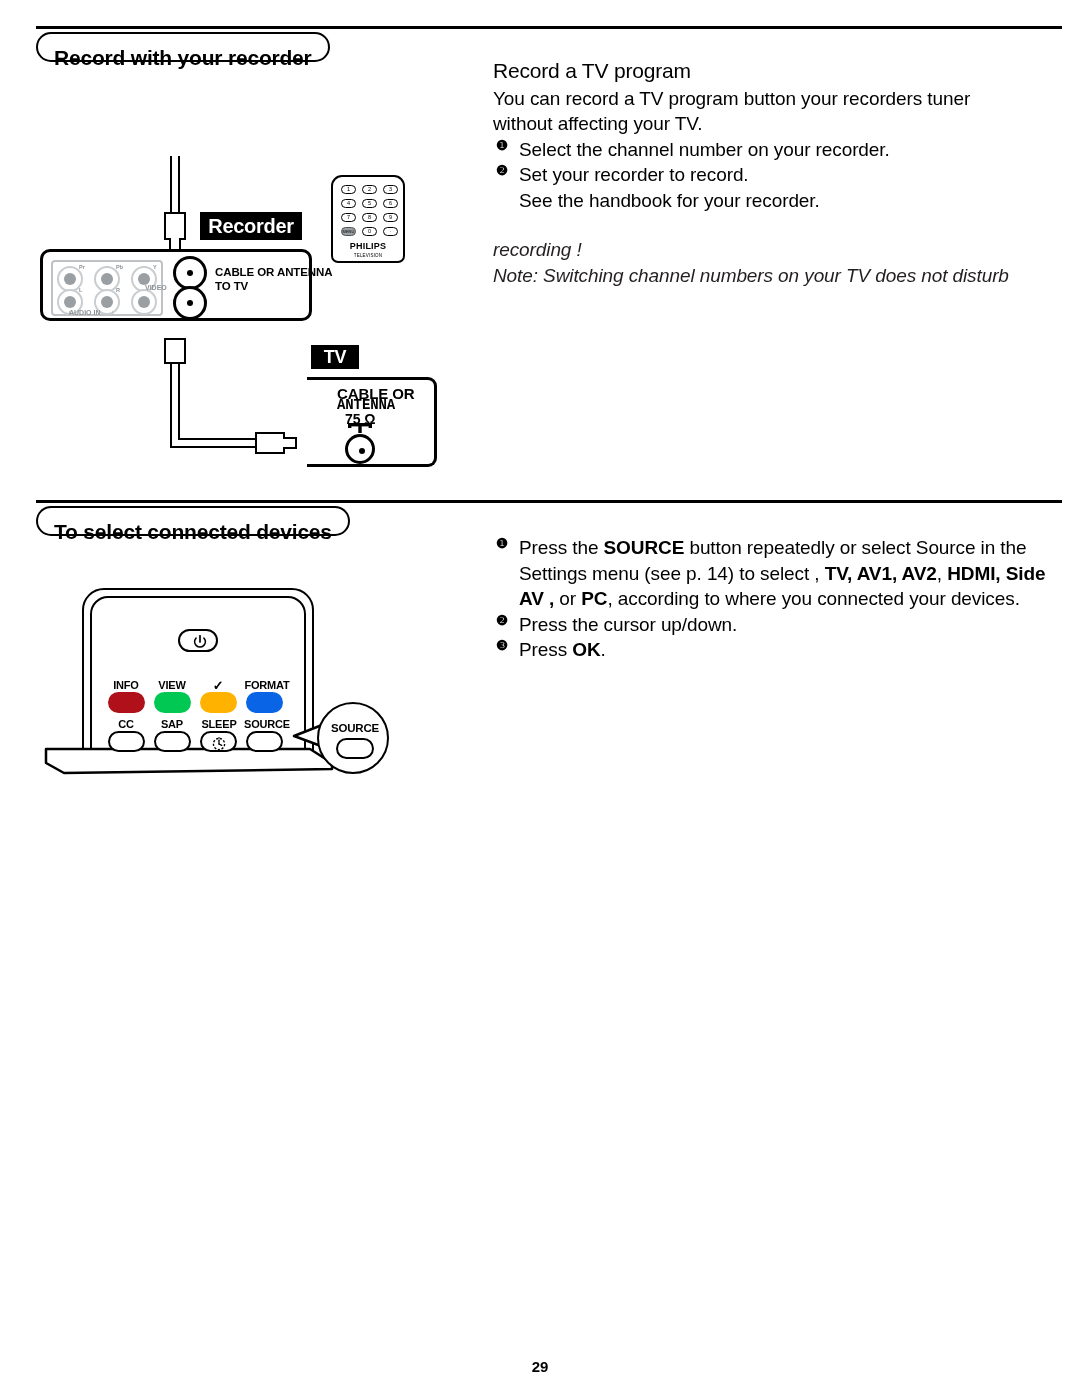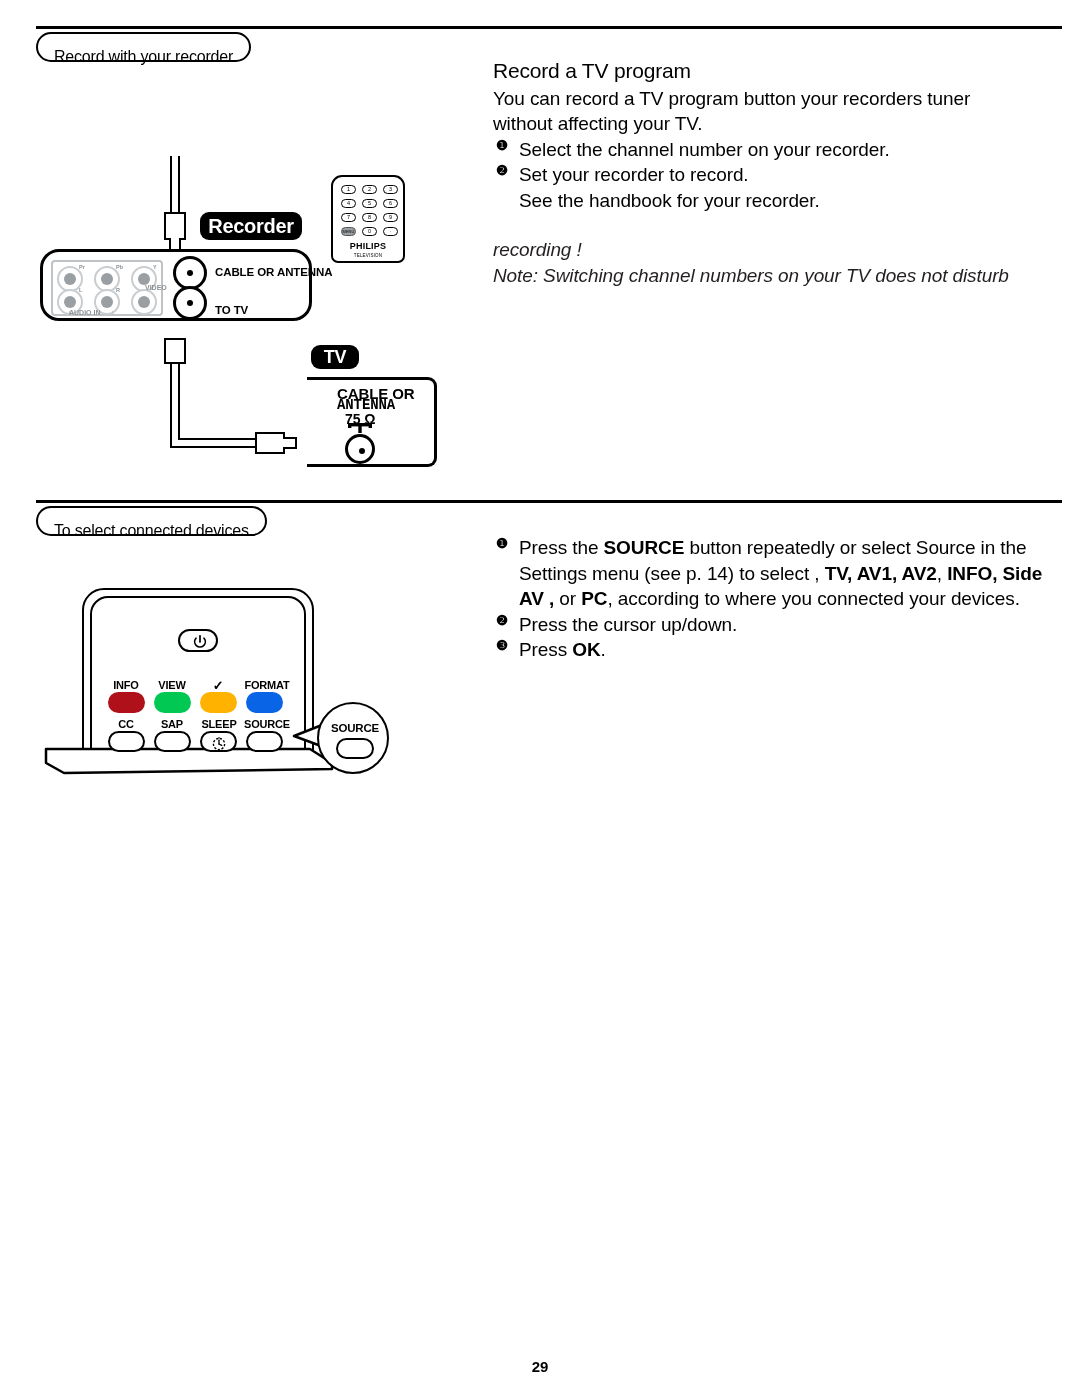--- a/index.html
+++ b/index.html
@@ -38,22 +38,22 @@
     height: 30px;
     border: 2.5px solid #000;
     border-radius: 16px;
     background: #fff;
     box-sizing: border-box;
     display: flex;
     align-items: center;
     padding: 0 16px 0 16px;
   }
   .section-head .pill span {
-    font-size: 16px;
-    font-weight: normal;
+    font-size: 21px;
+    font-weight: bold;
     letter-spacing: -0.2px;
     white-space: nowrap;
     line-height: 1;
     margin-top: 20px;
   }
 
   
   .body-col {
     position: absolute;
     font-size: 19px;
@@ -94,33 +94,33 @@
   }
   .cont { padding-left: 26px; }
   b { font-weight: bold; }
 
   
   .art { position: absolute; }
   .tagbox {
     position: absolute;
     background: #000;
     color: #fff;
-    border-radius: 9px;
+    border-radius: 0;
     display: flex;
     align-items: center;
     justify-content: center;
     font-weight: bold;
     letter-spacing: -0.3px;
   }
 
   
   .dev-panel {
     position: absolute;
     border: 3px solid #000;
-    border-radius: 19px;
+    border-radius: 10px;
     background: #fff;
     box-sizing: border-box;
   }
   .jack-block {
     position: absolute;
     border: 2px solid #bfc3c6;
     border-radius: 4px;
     box-sizing: border-box;
   }
   .rca {
@@ -313,21 +313,21 @@
       <div class="jack-lbl" style="left:63px; top:25px;">R</div>
       <div class="jack-lbl big" style="left:92px; top:22px;">VIDEO</div>
 
       <div class="art" style="left:16px; top:49px; width:44px; height:5px; border:1.4px solid #bfc3c6; border-top:none; box-sizing:border-box;"></div>
       <div class="jack-lbl big" style="left:16px; top:47px; width:80px;">AUDIO IN</div>
     </div>
 
     <div class="coax" style="left:130px; top:4px;"></div>
     <div class="coax" style="left:130px; top:34px;"></div>
     <div class="coax-lbl" style="left:172px; top:14px;">CABLE OR ANTENNA</div>
-    <div class="coax-lbl" style="left:172px; top:52px;">TO TV</div>
+    <div class="coax-lbl" style="left:172px; top:28px;">TO TV</div>
   </div>
 
   <div class="mini-remote" style="left:331px; top:175px; width:74px; height:88px;">
     <div class="mini-key" style="left:8px;  top:8px;">1</div>
     <div class="mini-key" style="left:29px; top:8px;">2</div>
     <div class="mini-key" style="left:50px; top:8px;">3</div>
     <div class="mini-key" style="left:8px;  top:22px;">4</div>
     <div class="mini-key" style="left:29px; top:22px;">5</div>
     <div class="mini-key" style="left:50px; top:22px;">6</div>
     <div class="mini-key" style="left:8px;  top:36px;">7</div>
@@ -375,21 +375,21 @@
 </div>
 
 <div class="body-col" style="left:493px; top:535px; width:560px;">
   <ol class="steps">
     <li>
       <span class="bullnum">❶</span>
       <div>
         <span>Press the </span><b>SOURCE</b><span> button repeatedly or select Source in the</span>
       </div>
       <div>
-        <span>Settings menu (see p. 14) to select , </span><b>TV, AV1, AV2</b><span>, </span><b>INFO, Side</b>
+        <span>Settings menu (see p. 14) to select , </span><b>TV, AV1, AV2</b><span>, </span><b>HDMI, Side</b>
       </div>
       <div>
         <b>AV ,</b><span> or </span><b>PC</b><span>, according to where you connected your devices.</span>
       </div>
     </li>
     <li>
       <span class="bullnum">❷</span>
       <span>Press the cursor up/down.</span>
     </li>
     <li>

